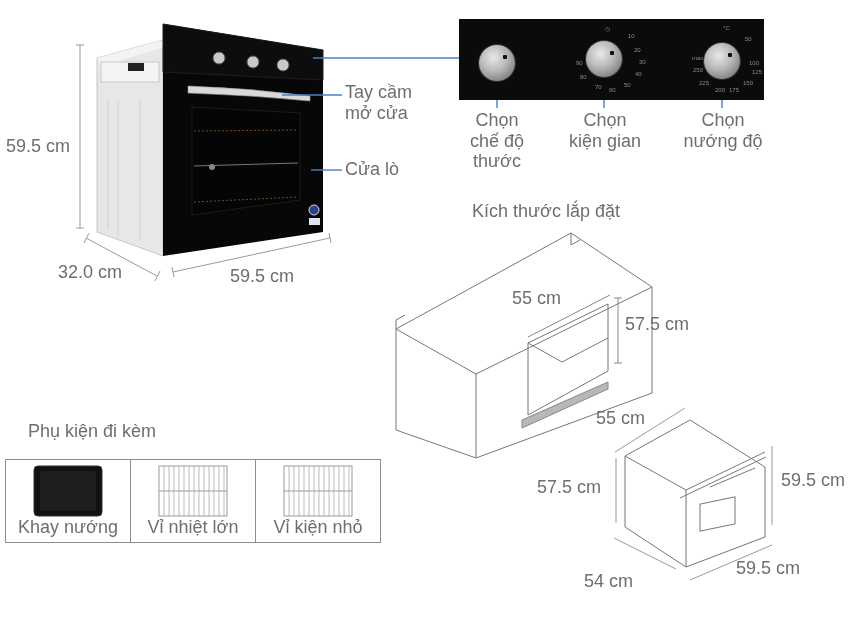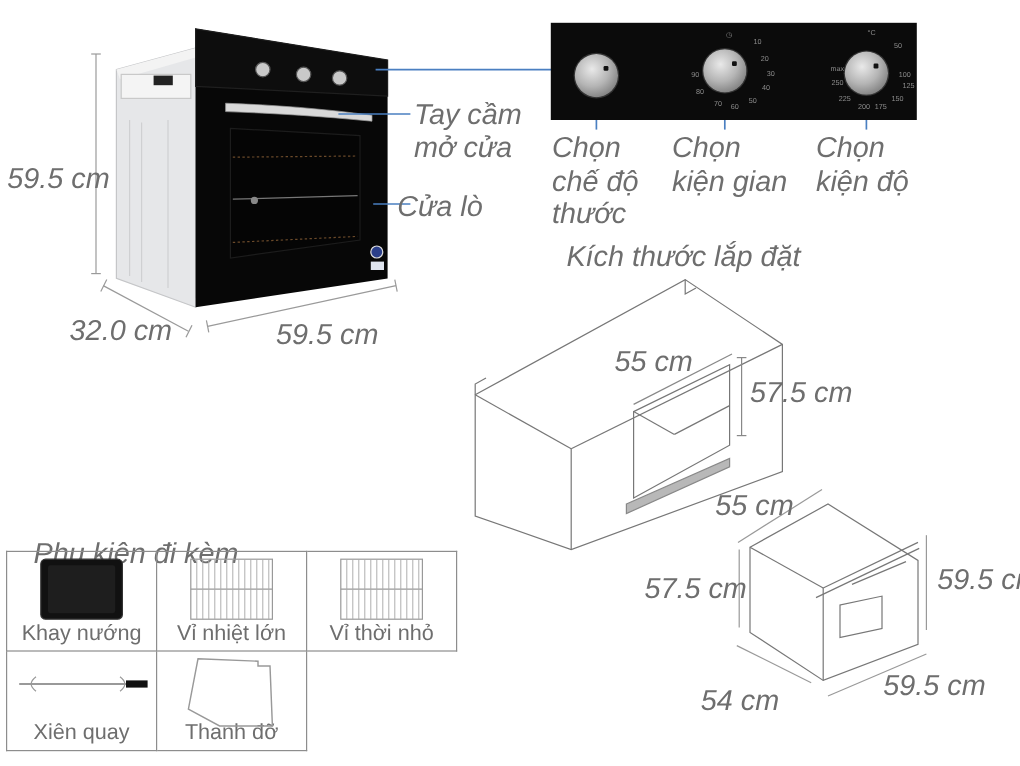--- a/index.html
+++ b/index.html
@@ -1,18 +1,18 @@
 <!DOCTYPE html>
 <html><head>
 <meta charset="utf-8">
 <style>
   html,body{margin:0;padding:0;background:#ffffff;}
   body{width:850px;height:638px;position:relative;overflow:hidden;font-family:"Liberation Sans",sans-serif;color:#6b6b6b;}
-  .lbl{position:absolute;font-size:24px;color:#6e6e6e;white-space:nowrap;line-height:1.15;font-style:italic;}
-  .lbl-c{text-align:left;}
+  .lbl{position:absolute;font-size:18px;color:#6e6e6e;white-space:nowrap;line-height:1.15;}
+  .lbl-c{text-align:center;}
   svg{position:absolute;left:0;top:0;}
   .panel{position:absolute;left:459px;top:19px;width:305px;height:81px;background:#0b0b0b;}
   .knob{position:absolute;width:36px;height:36px;border-radius:50%;
         background:radial-gradient(circle at 40% 35%,#e9e9e9 0%,#b5b5b5 45%,#7d7d7d 80%,#5a5a5a 100%);
         box-shadow:0 0 0 1px #333;}
   .knob::after{content:"";position:absolute;right:8px;top:10px;width:4px;height:4px;background:#111;border-radius:1px;}
   .tick{position:absolute;font-size:6px;color:#8a8a8a;}
   .acc-table{position:absolute;left:5px;top:459px;border-collapse:collapse;}
   .acc-table td{border:1.5px solid #8d8d8d;width:124px;height:82px;padding:0;position:relative;vertical-align:bottom;text-align:center;}
   .acc-label{display:block;font-size:18px;color:#6e6e6e;padding-bottom:4px;margin-top:44px;}
@@ -110,21 +110,21 @@
 </svg>
 
 <div class="lbl" style="left:6px;top:136px;">59.5 cm</div>
 <div class="lbl" style="left:58px;top:262px;">32.0 cm</div>
 <div class="lbl" style="left:230px;top:266px;">59.5 cm</div>
 
 <div class="lbl" style="left:345px;top:82px;">
   <div>Tay cầm</div>
   <div>mở cửa</div>
 </div>
-<div class="lbl" style="left:331px;top:159px;">Cửa lò</div>
+<div class="lbl" style="left:345px;top:159px;">Cửa lò</div>
 
 <div class="panel">
   <div class="knob" style="left:20px;top:26px;"></div>
   <div class="knob" style="left:127px;top:22px;"></div>
   <div class="knob" style="left:245px;top:24px;"></div>
   <span class="tick" style="left:146px;top:6px;">◷</span>
   <span class="tick" style="left:169px;top:14px;">10</span>
   <span class="tick" style="left:175px;top:28px;">20</span>
   <span class="tick" style="left:180px;top:40px;">30</span>
   <span class="tick" style="left:176px;top:52px;">40</span>
@@ -149,33 +149,33 @@
   <div>Chọn</div>
   <div>chế độ</div>
   <div>thước</div>
 </div>
 <div class="lbl lbl-c" style="left:560px;top:110px;width:90px;">
   <div>Chọn</div>
   <div>kiện gian</div>
 </div>
 <div class="lbl lbl-c" style="left:680px;top:110px;width:86px;">
   <div>Chọn</div>
-  <div>kiện độ</div>
+  <div>nướng độ</div>
 </div>
 
 <div class="lbl" style="left:472px;top:201px;">Kích thước lắp đặt</div>
 <div class="lbl" style="left:512px;top:288px;">55 cm</div>
 <div class="lbl" style="left:625px;top:314px;">57.5 cm</div>
 <div class="lbl" style="left:596px;top:408px;">55 cm</div>
 <div class="lbl" style="left:537px;top:477px;">57.5 cm</div>
 <div class="lbl" style="left:781px;top:470px;">59.5 cm</div>
 <div class="lbl" style="left:584px;top:571px;">54 cm</div>
 <div class="lbl" style="left:736px;top:558px;">59.5 cm</div>
 
-<div class="lbl" style="left:28px;top:448px;">Phụ kiện đi kèm</div>
+<div class="lbl" style="left:28px;top:421px;">Phụ kiện đi kèm</div>
 
 <table class="acc-table">
   <tbody>
       <tr>
     <td>
       <svg class="acc-img" width="72" height="54" viewBox="0 0 72 54">
         <rect x="2" y="2" width="68" height="50" rx="4" fill="#111" stroke="#333"></rect>
         <rect x="8" y="7" width="56" height="40" rx="2" fill="#1e1e1e"></rect>
       </svg>
       <span class="acc-label">Khay nướng</span>
@@ -215,35 +215,17 @@
               <line x1="32" y1="2" x2="32" y2="52"></line>
           <line x1="37" y1="2" x2="37" y2="52"></line>
               <line x1="42" y1="2" x2="42" y2="52"></line>
               <line x1="47" y1="2" x2="47" y2="52"></line>
           <line x1="52" y1="2" x2="52" y2="52"></line>
               <line x1="57" y1="2" x2="57" y2="52"></line>
               <line x1="62" y1="2" x2="62" y2="52"></line>
           <line x1="67" y1="2" x2="67" y2="52"></line>
         </g>
       </svg>
-      <span class="acc-label">Vỉ thời nhỏ</span>
+      <span class="acc-label">Vỉ kiện nhỏ</span>
     </td>
-  </tr>
-  <tr>
-    <td>
-      <svg class="acc-img" width="116" height="30" viewBox="0 0 116 30" style="top:12px;">
-        <line x1="6" y1="15" x2="95" y2="15" stroke="#999" stroke-width="1.5"></line>
-        <path d="M20,9 Q12,15 20,21" fill="none" stroke="#999"></path>
-        <path d="M90,9 Q98,15 90,21" fill="none" stroke="#999"></path>
-        <rect x="95" y="12" width="18" height="6" fill="#111"></rect>
-      </svg>
-      <span class="acc-label">Xiên quay</span>
-    </td>
-    <td>
-      <svg class="acc-img" width="80" height="60" viewBox="0 0 80 60">
-        <polygon points="12,2 62,4 62,8 72,8 74,58 30,58 4,44" fill="none" stroke="#999" stroke-width="1.2"></polygon>
-      </svg>
-      <span class="acc-label">Thanh đỡ</span>
-    </td>
-    <td style="border:none;"></td>
   </tr>
 </tbody>
   </table>
 
 </body></html>

